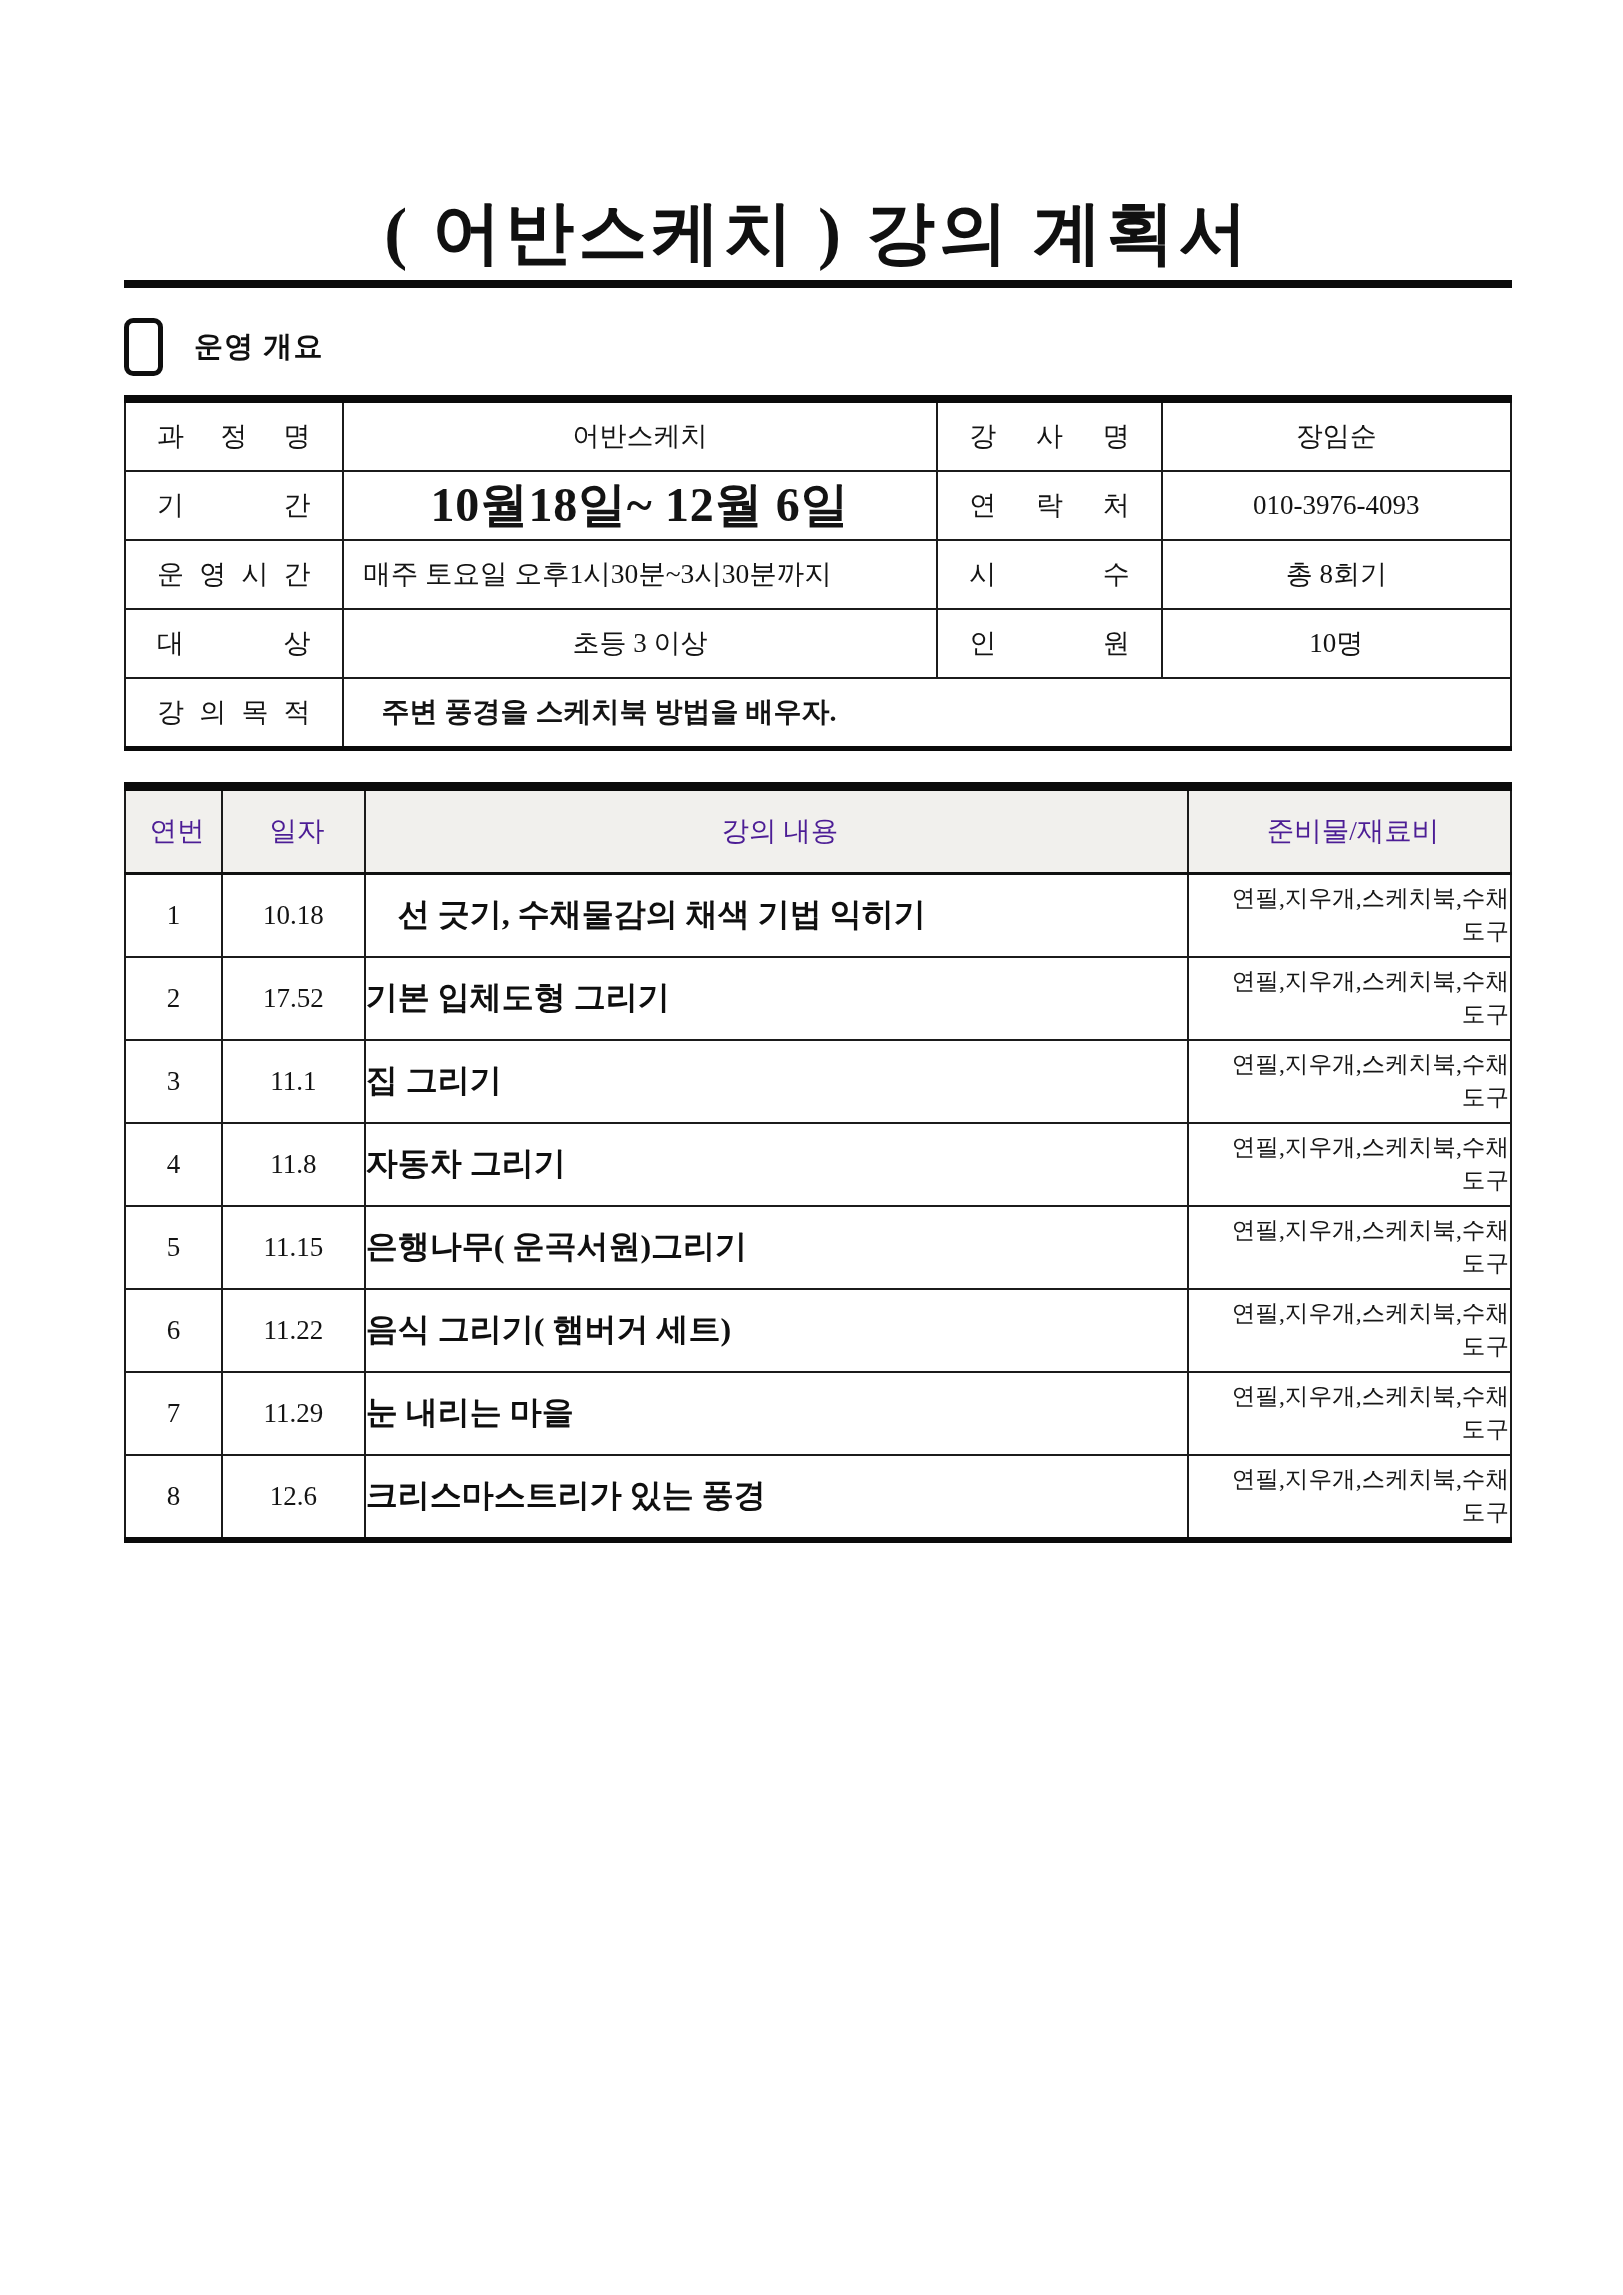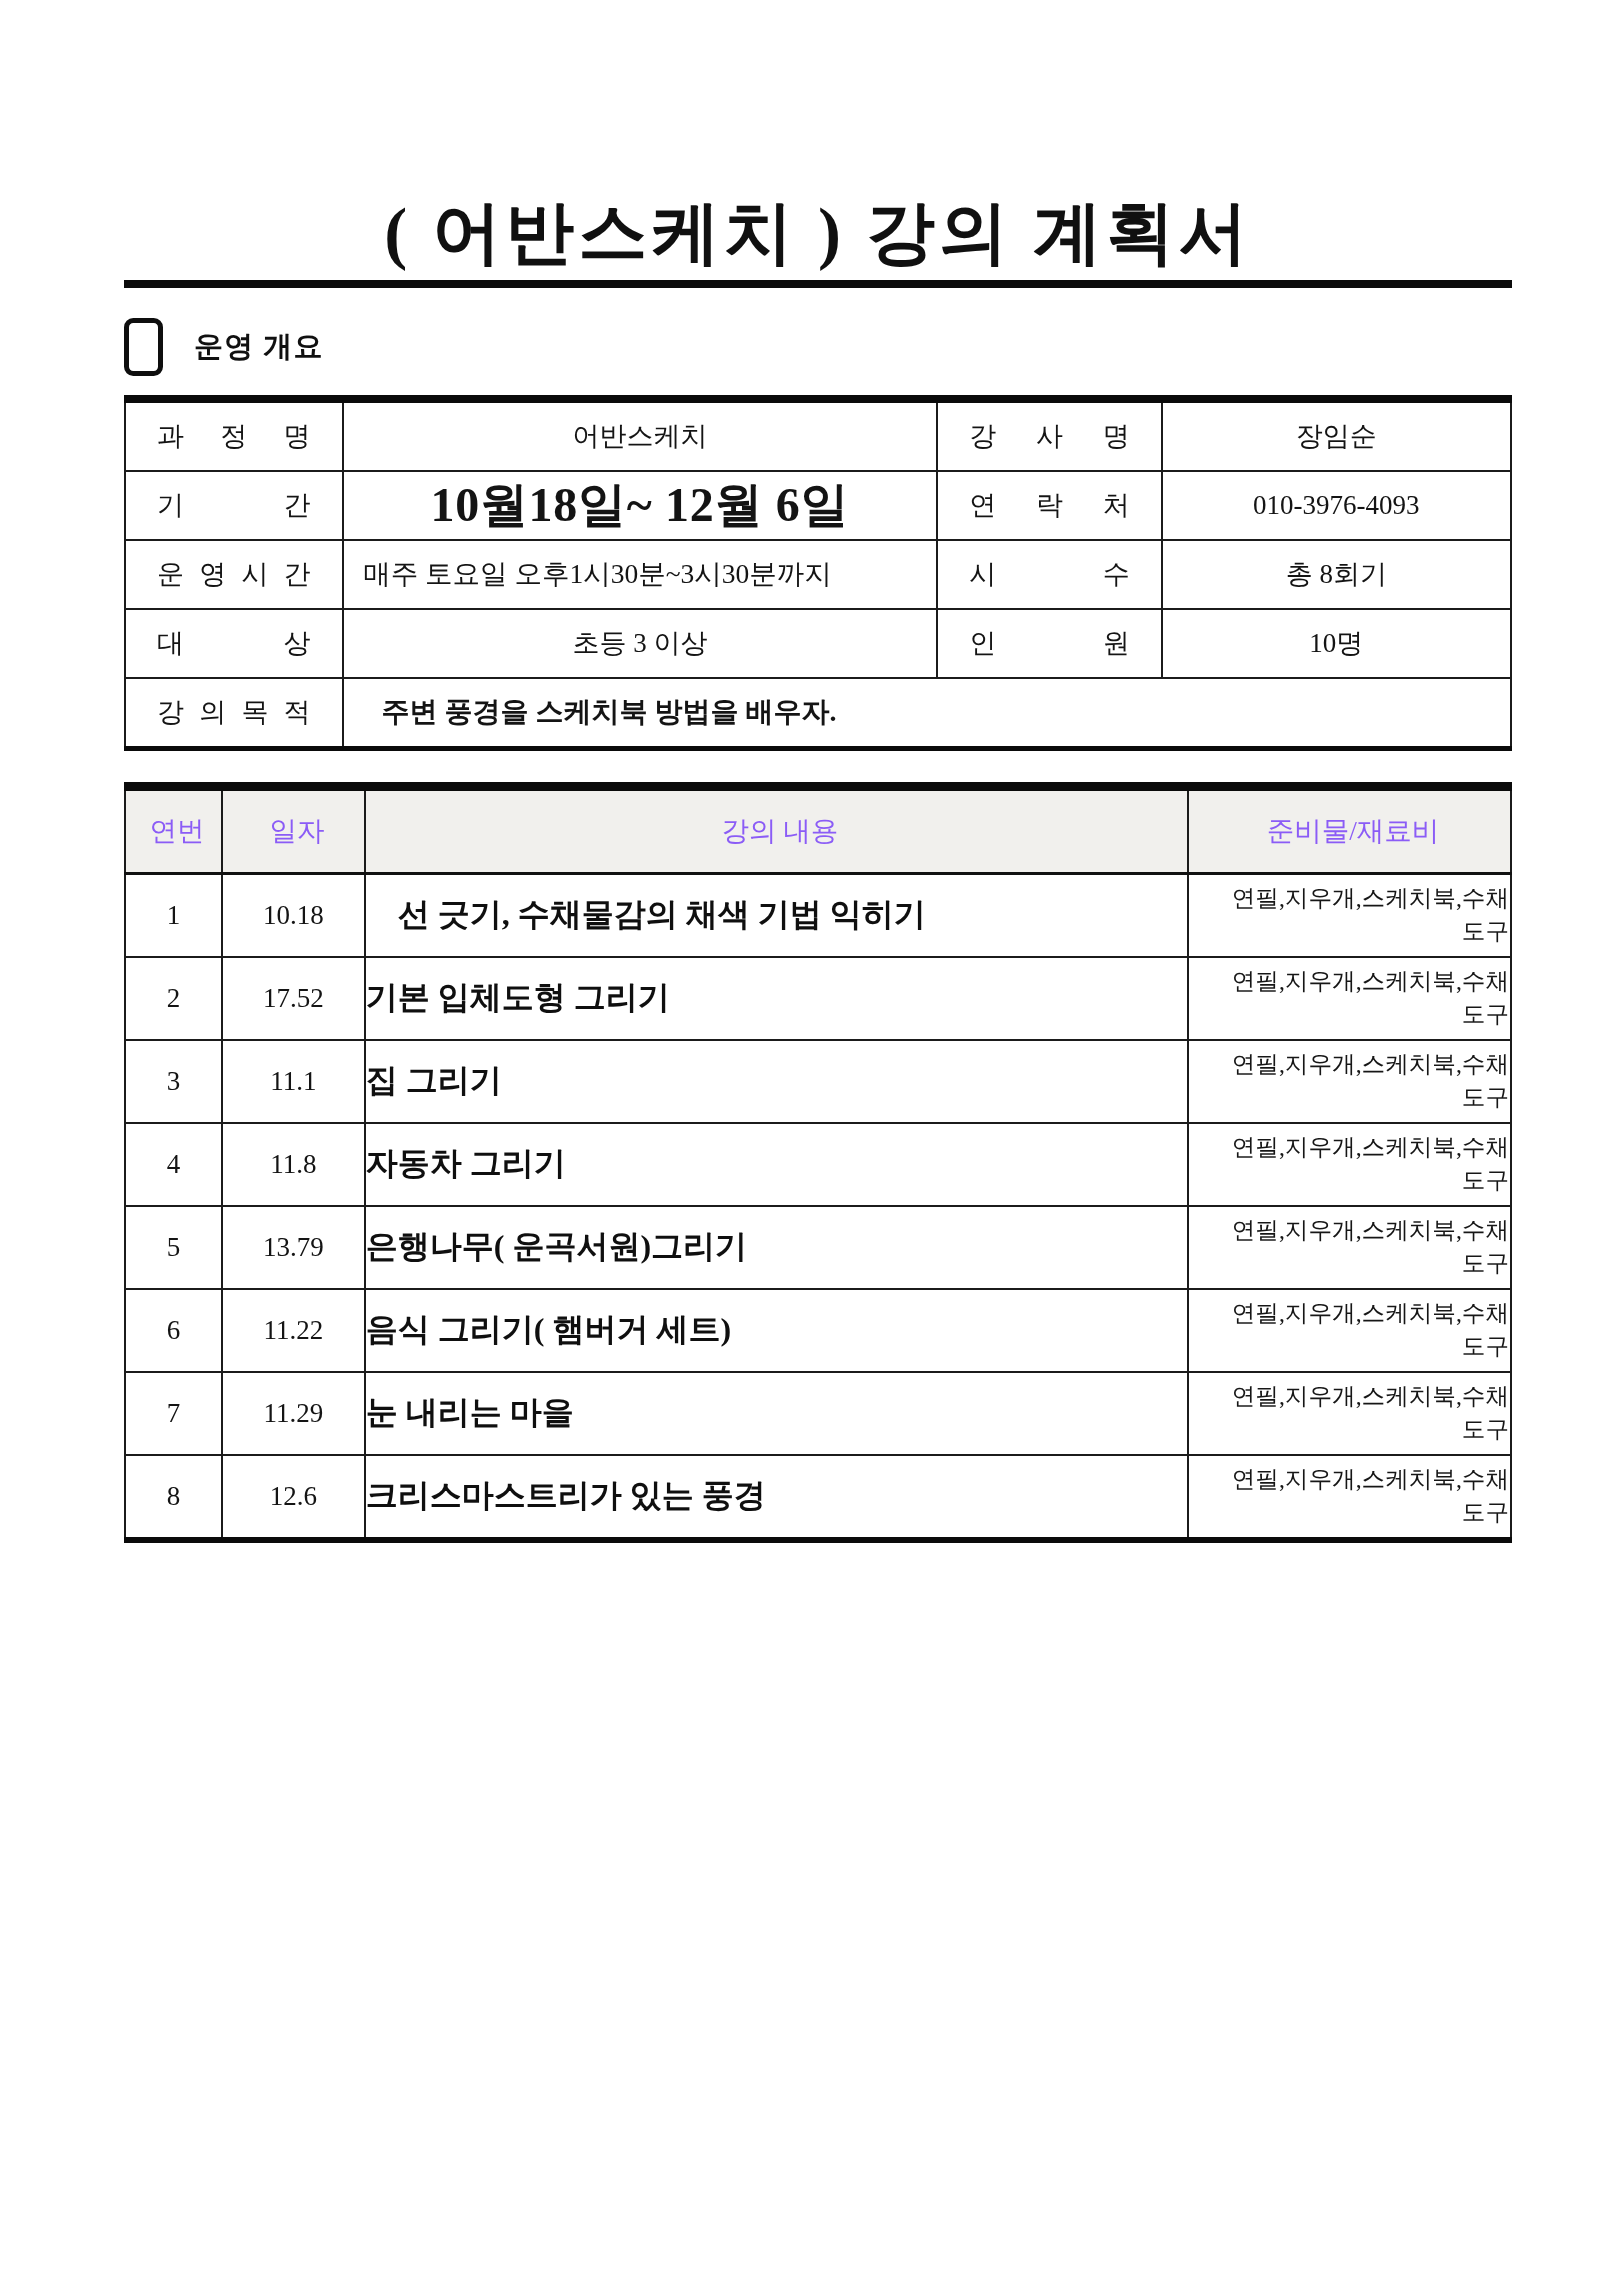--- a/index.html
+++ b/index.html
@@ -124,21 +124,21 @@
     border-bottom: 6.5px solid #0a0a0a;
     border-left: 2.6px solid #161616;
     border-right: 2.6px solid #161616;
   }
   .t2 .head td {
     background: #f1f0ed;
     height: 79px;
     text-align: center;
     font-size: 27.5px;
     border-bottom: 3.3px solid #111111;
-    color: #8b5cf6;
+    color: #4c1d95;
     padding-left: 8px;
   }
   .t2 .row td {
     height: 79px;
   }
   .cell-no, .cell-date {
     text-align: center;
     font-size: 27px;
   }
   .cell-content {
@@ -307,21 +307,21 @@
         <td class="cell-no">4</td>
         <td class="cell-date">11.8</td>
         <td class="cell-content">자동차 그리기</td>
         <td class="cell-mat">
           <div>연필,지우개,스케치북,수채</div>
           <div>도구</div>
         </td>
       </tr>
       <tr class="row">
         <td class="cell-no">5</td>
-        <td class="cell-date">13.79</td>
+        <td class="cell-date">11.15</td>
         <td class="cell-content">은행나무( 운곡서원)그리기</td>
         <td class="cell-mat">
           <div>연필,지우개,스케치북,수채</div>
           <div>도구</div>
         </td>
       </tr>
       <tr class="row">
         <td class="cell-no">6</td>
         <td class="cell-date">11.22</td>
         <td class="cell-content">음식 그리기( 햄버거 세트)</td>

